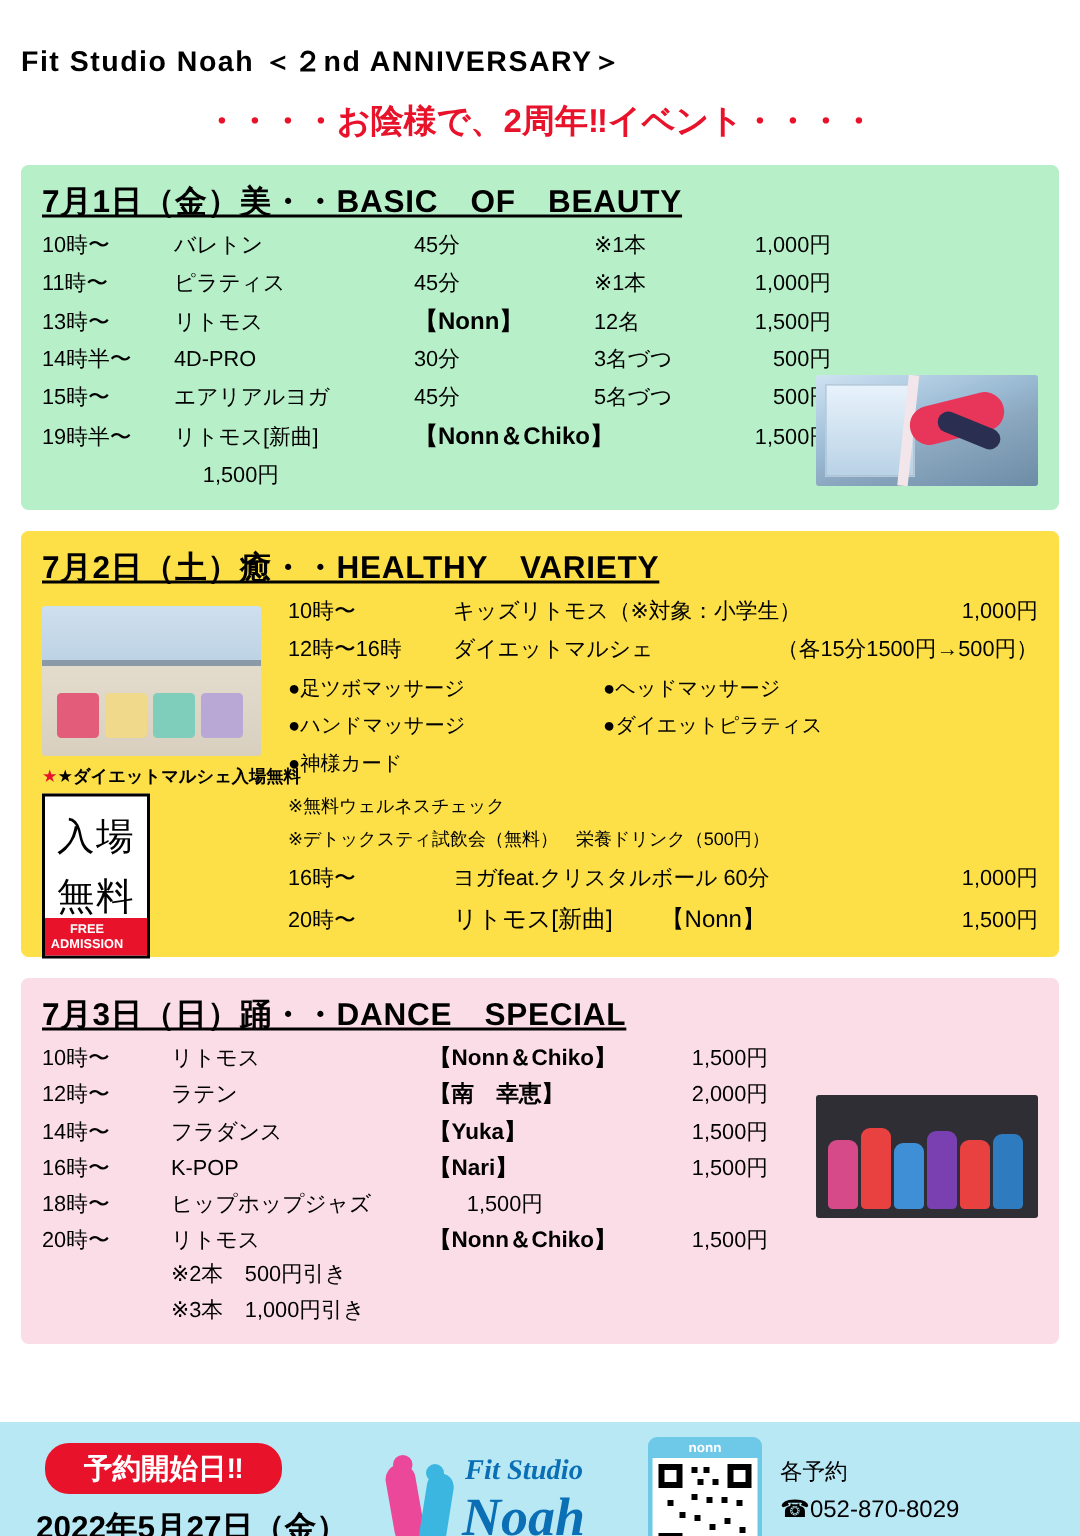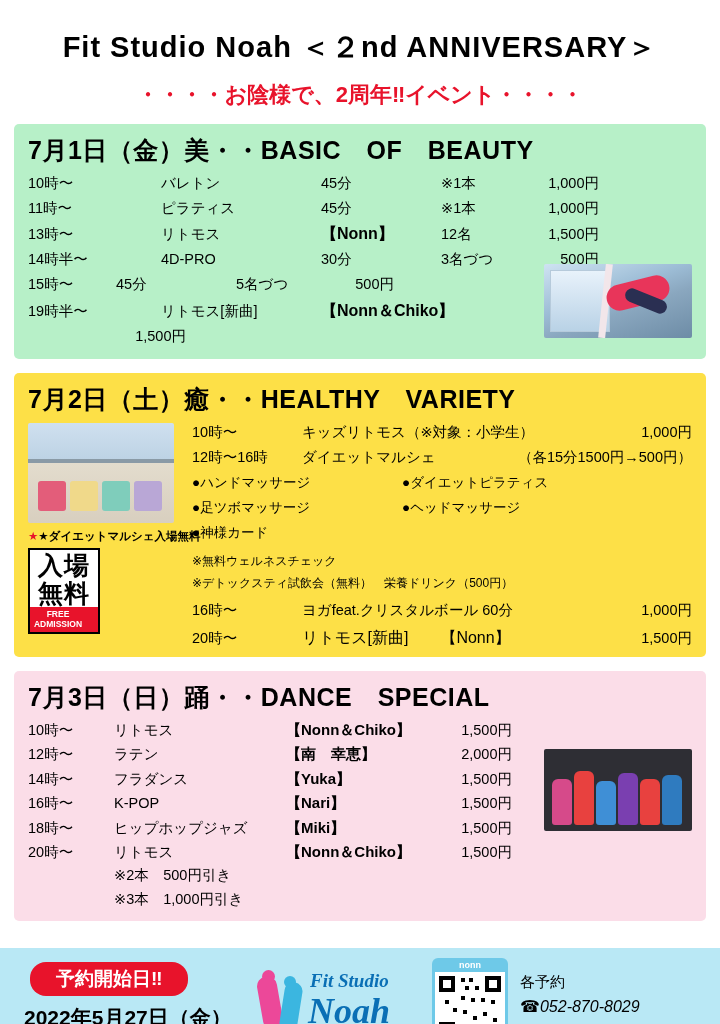--- a/index.html
+++ b/index.html
@@ -11,22 +11,22 @@
     font-family: "Liberation Sans", "DejaVu Sans", sans-serif;
     color: #000;
     position: relative;
     overflow: hidden;
   }
 
   .page { width: 720px; height: 1024px; position: relative; padding: 0 14px; }
 
   
   .title-main {
-    text-align: center;
-    font-size: 29px;
+    text-align: left;
+    font-size: 19px;
     font-weight: bold;
     letter-spacing: 1px;
     margin-top: 28px;
     white-space: nowrap;
   }
   .title-sub {
     text-align: center;
     font-size: 22px;
     font-weight: bold;
     color: #e8132b;
@@ -34,38 +34,39 @@
     letter-spacing: 0px;
   }
 
   
   .day-block { margin-top: 14px; border-radius: 5px; position: relative; }
   .day-green { background: #b7f0c8; }
   .day-yellow { background: #fde047; }
   .day-pink { background: #fbdde8; }
 
   .day-head {
-    font-size: 25px;
+    font-size: 21px;
     font-weight: bold;
     padding: 10px 0 4px 14px;
     letter-spacing: 0.5px;
     white-space: nowrap;
+    text-decoration: underline;
   }
 
   .rows { padding: 0 14px 10px 14px; }
   .row { display: flex; align-items: baseline; font-size: 14.5px; line-height: 1.62; white-space: nowrap; }
   .c-time { width: 86px; }
   .c-name { width: 172px; }
   .c-inst { width: 150px; font-weight: bold; font-size: 15px; }
   .c-price{ width: 76px; text-align: right; }
 
   
   .g-row { display: flex; align-items: baseline; font-size: 14.5px; line-height: 1.70; white-space: nowrap; }
   .g-time { width: 88px; }
-  .g-name { width: 160px; margin-left: 45px; }
+  .g-name { width: 160px; }
   .g-mid  { width: 120px; text-align: left; }
   .g-cap  { width: 88px; }
   .g-price{ width: 70px; text-align: right; }
   .bold-bracket { font-weight: bold; font-size: 16px; }
 
   .photo {
     position: absolute;
     border-radius: 2px;
     overflow: hidden;
   }
@@ -109,21 +110,21 @@
   .free-note .star { color: #e8132b; }
 
   .free-badge {
     margin-top: 4px;
     width: 72px;
     border: 2px solid #000;
     background: #fff;
     text-align: center;
   }
   .free-badge .jp {
-    font-size: 25px; font-weight: bold; line-height: 1.06; padding: 2px 0 0 0; letter-spacing: 1px;
+    font-size: 25px; font-weight: normal; line-height: 1.06; padding: 14px 0 0 0; letter-spacing: 1px;
   }
   .free-badge .en {
     background: #e8132b; color: #fff; font-size: 8.5px; font-weight: bold; line-height: 1.18; padding: 2px 12px 3px 0;
   }
 
   .yellow-right { padding-left: 178px; padding-right: 14px; }
   .y-row { display:flex; align-items: baseline; font-size: 14.5px; line-height: 1.78; white-space: nowrap; }
   .y-time { width: 110px; }
   .y-name { flex: 1; }
   .y-price { width: 80px; text-align: right; }
@@ -174,21 +175,21 @@
   .qr-wrap {
     position: absolute; left: 432px; top: 10px; width: 76px; height: 84px;
     background: #6ec9e8; border-radius: 6px; padding: 3px;
   }
   .qr-hello { font-size: 9px; color:#fff; text-align:center; font-weight:bold; line-height: 1.1; }
   .qr { width: 70px; height: 70px; background: #fff; position: relative; margin: 1px auto 0 auto; }
   .qr .cell { position:absolute; background:#000; }
 
   .contact { position: absolute; left: 520px; top: 22px; font-size: 15px; line-height: 1.6; white-space: nowrap; }
   .contact .l1 { font-size: 15px; }
-  .contact .l2 { font-size: 16px; font-style: italic; }
+  .contact .l2 { font-size: 16px; }
   .contact .l3 { font-size: 14px; }
 </style>
 </head>
 <body>
 
 <div class="page">
 
   <div class="title-main">Fit  Studio Noah   ＜２nd  ANNIVERSARY＞</div>
   <div class="title-sub">・・・・お陰様で、2周年‼イベント・・・・</div>
 
@@ -223,20 +224,21 @@
       <div class="g-row">
         <span class="g-time">14時半〜</span>
         <span class="g-name">4D-PRO</span>
         <span class="g-mid">30分</span>
         <span class="g-cap">3名づつ</span>
         <span class="g-price">500円</span>
       </div>
 
       <div class="g-row">
         <span class="g-time">15時〜</span>
+        <span class="g-name">エアリアルヨガ</span>
         <span class="g-mid">45分</span>
         <span class="g-cap">5名づつ</span>
         <span class="g-price">500円</span>
       </div>
 
       <div class="g-row">
         <span class="g-time">19時半〜</span>
         <span class="g-name">リトモス[新曲]</span>
         <span class="g-mid bold-bracket" style="width:208px">【Nonn＆Chiko】</span>
         <span class="g-price">1,500円</span>
@@ -284,26 +286,26 @@
         <span class="y-name">キッズリトモス（※対象：小学生）</span>
         <span class="y-price">1,000円</span>
       </div>
       <div class="y-row">
         <span class="y-time">12時〜16時</span>
         <span class="y-name">ダイエットマルシェ</span>
         <span style="text-align:right">（各15分1500円→500円）</span>
       </div>
 
       <div class="y-two">
+        <span class="a">●足ツボマッサージ</span>
+        <span>●ヘッドマッサージ</span>
+      </div>
+      <div class="y-two">
         <span class="a">●ハンドマッサージ</span>
         <span>●ダイエットピラティス</span>
-      </div>
-      <div class="y-two">
-        <span class="a">●足ツボマッサージ</span>
-        <span>●ヘッドマッサージ</span>
       </div>
       <div class="y-two">
         <span class="a">●神様カード</span>
         <span></span>
       </div>
 
       <div class="y-line" style="margin-top:4px">※無料ウェルネスチェック</div>
       <div class="y-line">※デトックスティ試飲会（無料）　栄養ドリンク（500円）</div>
 
       <div class="y-row" style="margin-top:4px">
@@ -343,21 +345,20 @@
       </div>
       <div class="row">
         <span class="c-time">16時〜</span>
         <span class="c-name">K-POP</span>
         <span class="c-inst">【Nari】</span>
         <span class="c-price">1,500円</span>
       </div>
       <div class="row">
         <span class="c-time">18時〜</span>
         <span class="c-name">ヒップホップジャズ</span>
-        <span class="c-inst">【Miki】</span>
         <span class="c-price">1,500円</span>
       </div>
       <div class="row">
         <span class="c-time">20時〜</span>
         <span class="c-name">リトモス</span>
         <span class="c-inst">【Nonn＆Chiko】</span>
         <span class="c-price">1,500円</span>
       </div>
 
       <div class="note-pink">※2本　500円引き</div>

